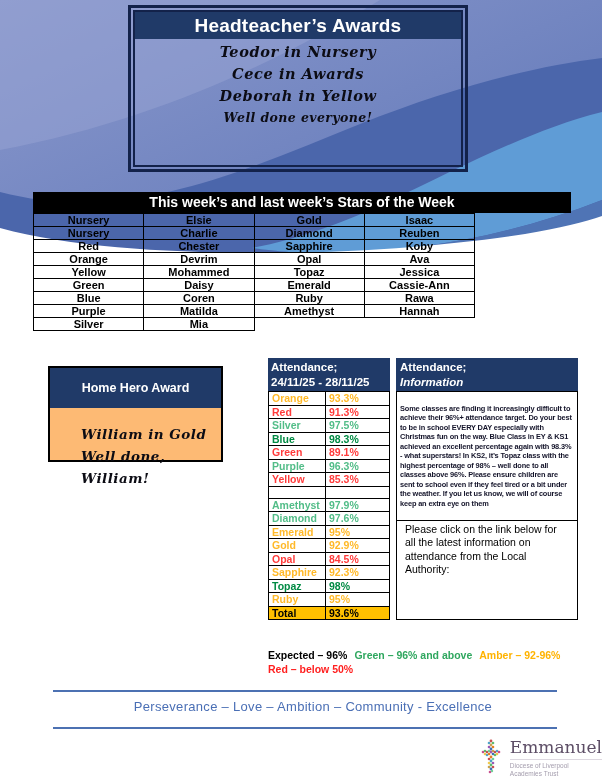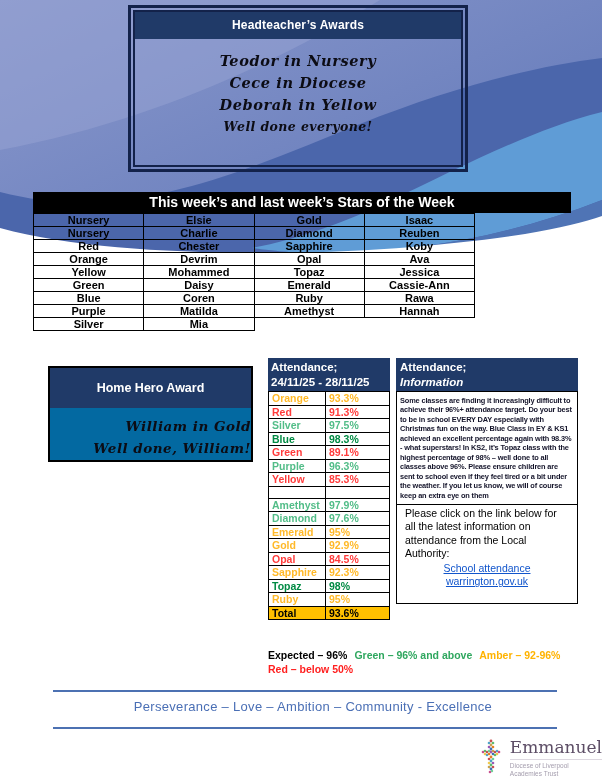--- a/index.html
+++ b/index.html
@@ -9,43 +9,43 @@
     background: #fff; overflow: hidden;
     font-family: "Liberation Sans", sans-serif;
   }
   .bg { position:absolute; top:0; left:0; }
 
   
   .ht-box { position:absolute; left:128px; top:5px; width:340px; height:167px;
     border:3px solid #13224A; }
   .ht-inner { position:absolute; inset:2px; border:2px solid #13224A; }
   .ht-head { height:27px; background:#203A68; color:#fff; font-weight:bold;
-    font-size:12px; text-align:center; line-height:27px; letter-spacing:.2px; }
-  .ht-body { padding-top:11px; text-align:center; }
+    font-size:19px; text-align:center; line-height:27px; letter-spacing:.2px; }
+  .ht-body { padding-top:2px; text-align:center; }
   .hand { font-family:"DejaVu Serif", serif; font-style:italic; font-weight:bold;
     color:#0c0c14; }
   .ht-line { font-size:14.5px; line-height:22px; letter-spacing:.6px; }
   .ht-close { font-size:12.5px; line-height:21px; letter-spacing:.4px; }
 
   
   .stars { position:absolute; left:33px; top:192px; width:538px; }
   .stars-head { height:21px; background:#000000; border:2px solid #000; color:#fff;
     font-weight:bold; font-size:14px; text-align:center; line-height:17px;
     text-shadow:0 1px 1px rgba(0,0,0,.4); }
   .stars table { width:442px; border-collapse:collapse; table-layout:fixed; }
   .stars td { border:1.5px solid #000; height:13px; font-size:11px; font-weight:bold;
     text-align:center; color:#000; background:transparent; overflow:hidden; }
   .stars td.blank { border:none; }
 
   
-  .hero { position:absolute; left:48px; top:366px; width:205px; height:96px;
-    border:2px solid #000; background:#0369a1; }
+  .hero { position:absolute; left:48px; top:366px; width:175px; height:96px;
+    border:2px solid #000; background:#fdba74; }
   .hero-head { height:40px; background:#203A68; color:#fff; font-weight:bold;
     font-size:12.5px; text-align:center; line-height:40px; }
-  .hero-body { padding-top:7px; text-align:right; }
+  .hero-body { padding-top:15px; text-align:left;margin-left:31px; }
   .hero-line { font-size:13.5px; line-height:22px; letter-spacing:.5px; }
 
   
   .att-wrap { position:absolute; left:268px; top:358px; width:122px; }
   .att-head { height:33px; background:#203A68; color:#fff; font-weight:bold;
     font-size:11.5px; line-height:15px; padding:2px 0 0 3px; }
   table.att { width:122px; border-collapse:collapse; table-layout:fixed; }
   table.att td { border:1px solid #000; height:13.5px; font-size:10.5px;
     font-weight:bold; padding:0 0 0 3px; white-space:nowrap; overflow:hidden; }
   table.att col.c1 { width:57px; }
@@ -54,21 +54,21 @@
   td.green  { color:#52BD88; }
   td.dgreen { color:#008A43; }
   tr.spacer td { height:12px; border-top:none; border-bottom:none; }
   tr.total td { background:#FFC000; color:#000; }
 
   
   .info-wrap { position:absolute; left:396px; top:358px; width:182px; }
   .info-head { height:33px; background:#203A68; color:#fff; font-weight:bold;
     font-size:11.5px; line-height:15px; padding:2px 0 0 4px; }
   .info-head .it { font-style:italic; }
-  .info-para { border:1px solid #000; min-height:106px; padding:4px 3px;
+  .info-para { border:1px solid #000; min-height:106px; padding:12px 3px;
     font-size:7.4px; line-height:9.45px; font-weight:bold; color:#14142a;
     letter-spacing:-.15px; }
   .info-link { border:1px solid #000; margin-top:-1px; height:100px;
     padding:2px 8px; font-size:10.5px; line-height:13.5px; color:#000; }
   .links { text-align:center; margin-top:1px; }
   .links a { color:#1155CC; text-decoration:underline; display:block; }
 
   
   .legend { position:absolute; left:268px; top:649px; width:320px;
     font-size:10.5px; font-weight:bold; line-height:13.5px; }
@@ -106,21 +106,21 @@
     <path d="M602,112 C530,130 455,170 392,200 C342,224 295,240 252,248 C345,262 480,248 602,200 Z" fill="#5F9CD6"></path>
     <path d="M252,248 C345,262 480,248 602,200 L602,228 C520,250 400,259 310,255 Z" fill="#4F74B5"></path>
     <path d="M0,228 C70,247 160,252 250,253 C350,254 455,245 525,234 C560,228 585,222 602,216 L602,270 L0,270 Z" fill="#FFFFFF"></path>
   </svg>
 
   <div class="ht-box">
     <div class="ht-inner">
       <div class="ht-head">Headteacher’s Awards</div>
       <div class="ht-body">
         <div class="hand ht-line">Teodor in Nursery</div>
-        <div class="hand ht-line">Cece in Diocese</div>
+        <div class="hand ht-line">Cece in Awards</div>
         <div class="hand ht-line">Deborah in Yellow</div>
         <div class="hand ht-close">Well done everyone!</div>
       </div>
     </div>
   </div>
 
   <div class="stars">
     <div class="stars-head">This week’s and last week’s Stars of the Week</div>
     <table>
       <tbody>
@@ -274,24 +274,20 @@
   </div>
 
   <div class="info-wrap">
     <div class="info-head">
       <div>Attendance;</div>
       <div class="it">Information</div>
     </div>
     <div class="info-para"><span>Some classes are finding it increasingly difficult to achieve their 96%+ attendance target. Do your best to be in school </span><span style="font-weight:bold">EVERY DAY</span><span> especially with Christmas fun on the way. Blue Class in EY &amp; KS1 achieved an excellent percentage again with 98.3% - what superstars! In KS2, it’s Topaz class with the highest percentage of 98% – well done to all classes above 96%. Please ensure children are sent to school even if they feel tired or a bit under the weather. If you let us know, we will of course keep an extra eye on them</span></div>
     <div class="info-link">
       <div>Please click on the link below for all the latest information on attendance from the Local Authority:</div>
-      <div class="links">
-        <a href="#">School attendance</a>
-        <a href="#">warrington.gov.uk</a>
-      </div>
     </div>
   </div>
 
   <div class="legend">
     <div>
       <span class="lg-exp">Expected – 96%</span><span class="lg-green">Green – 96% and above</span><span class="lg-amber">Amber – 92-96%</span>
     </div>
     <div>
       <span class="lg-red">Red – below 50%</span>
     </div>

